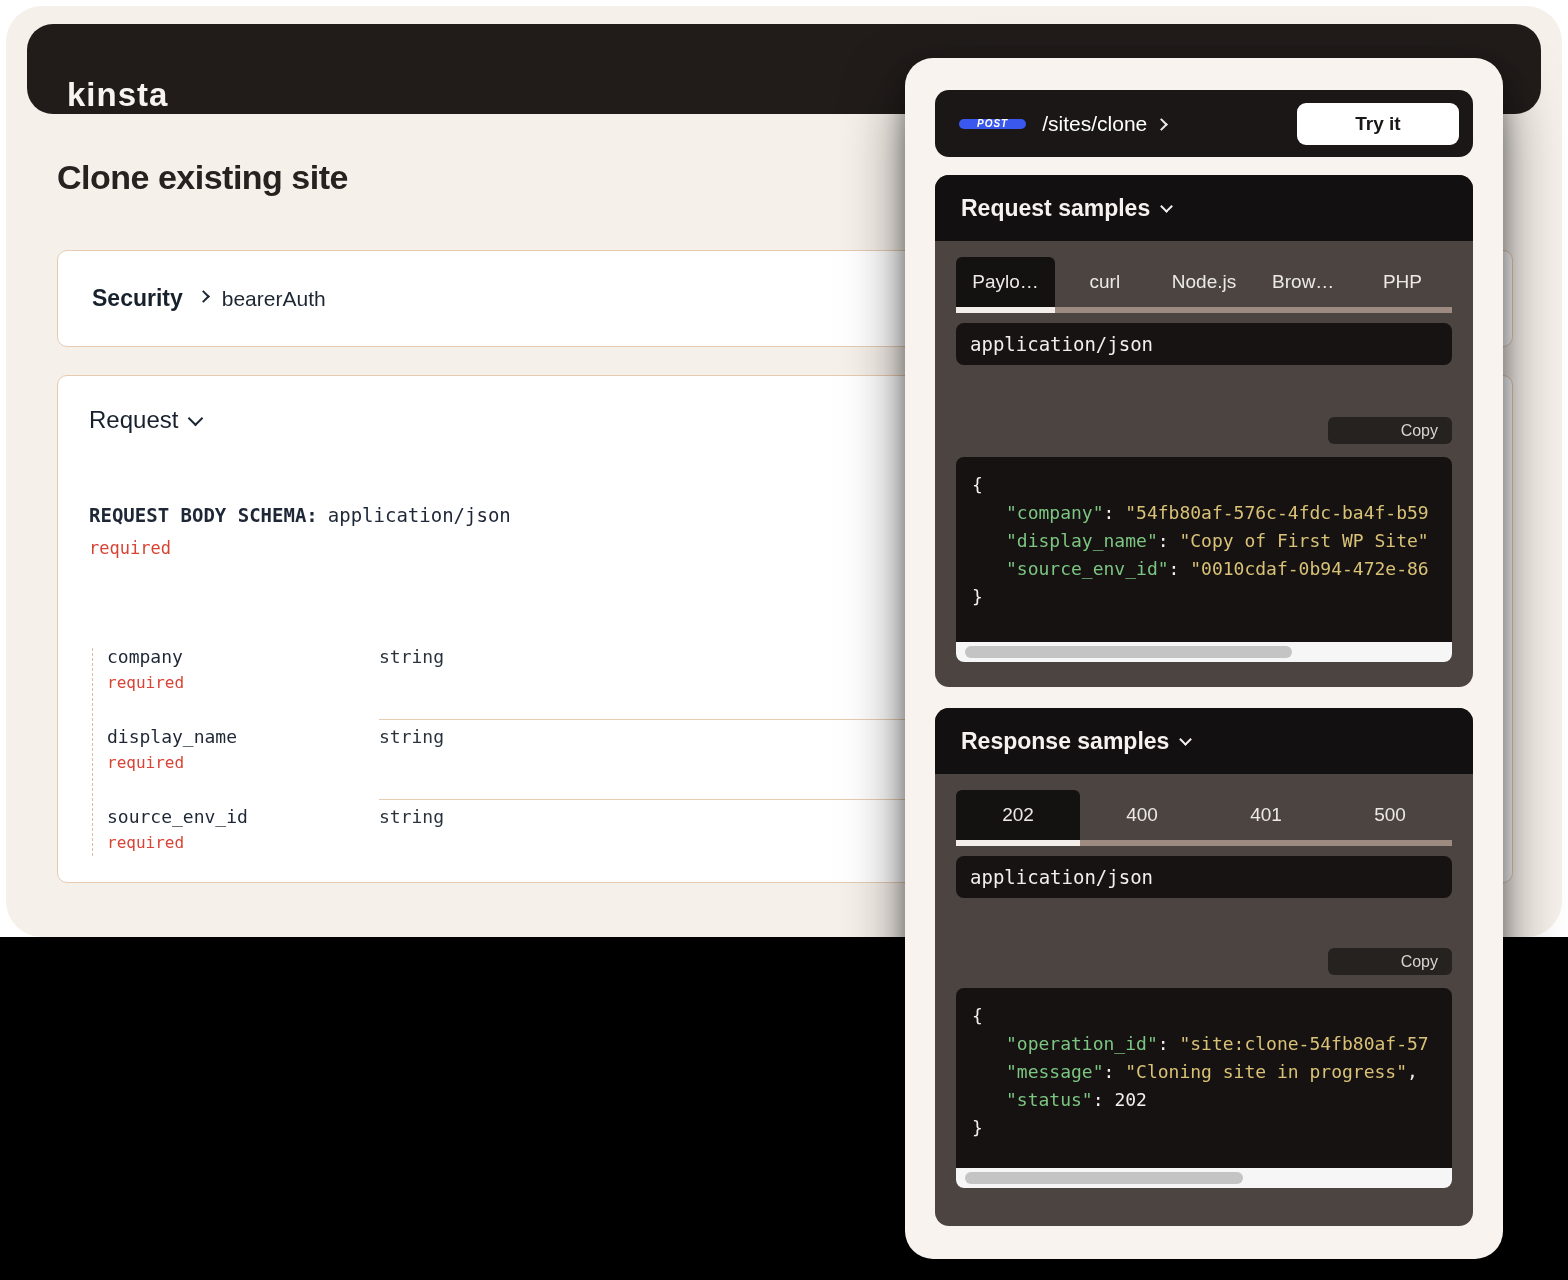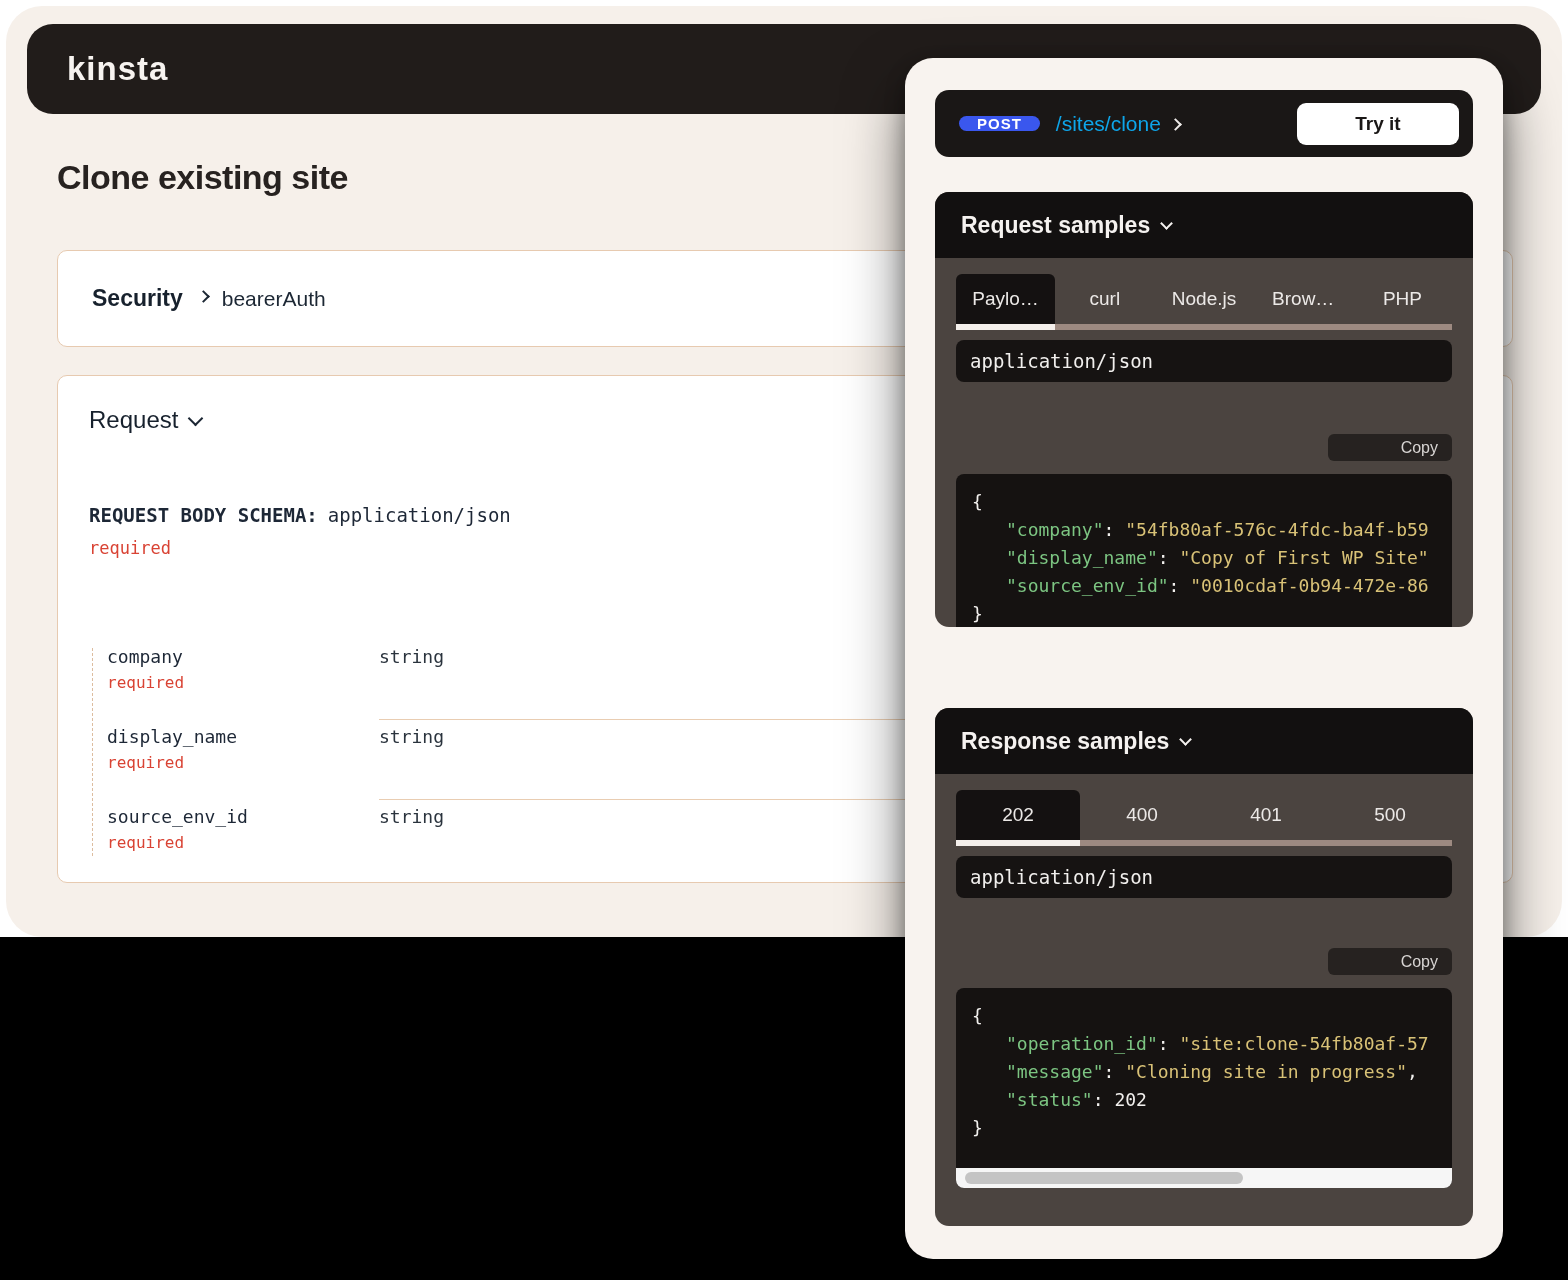--- a/index.html
+++ b/index.html
@@ -9,21 +9,21 @@
     font-family:"Liberation Sans",sans-serif;
   }
   .black-band{position:absolute;left:0;top:937px;right:0;bottom:0;background:#000000;}
   
   .cream-card{
     position:absolute;left:6px;top:6px;width:1556px;height:931px;
     background:#f6f0ea;border-radius:36px;z-index:1;
   }
   .kinsta-bar{
     position:absolute;left:21px;top:18px;width:1514px;height:90px;
-    background:#211c1a;border-radius:26px;display:flex;align-items:center;
+    background:#211c1a;border-radius:26px;display:flex;align-items:flex-end;
     padding-left:40px;box-sizing:border-box;
   }
   .logo{color:#f7f3f0;font-size:33px;font-weight:700;letter-spacing:1px;}
   .page-title{
     position:absolute;left:51px;top:152px;margin:0;
     font-size:34px;font-weight:700;color:#272220;letter-spacing:-0.5px;
   }
   .panel-card{
     position:absolute;left:51px;width:1456px;background:#ffffff;
     border:1px solid #e7cab0;border-radius:10px;box-sizing:border-box;
@@ -56,31 +56,31 @@
     position:absolute;left:905px;top:58px;width:598px;height:1201px;
     background:#f8f3ef;border-radius:28px;z-index:3;
     box-shadow:0 30px 60px rgba(0,0,0,0.55),0 8px 20px rgba(0,0,0,0.3);
   }
   .post-bar{
     position:absolute;left:30px;top:32px;width:538px;height:67px;
     background:#1a1716;border-radius:14px;display:flex;align-items:center;
     padding:0 14px 0 24px;box-sizing:border-box;
   }
   .method-pill{
-    background:#3a57ee;color:#ffffff;font-size:15px;font-weight:700;letter-spacing:1px;
-    border-radius:17px;padding:0 18px;line-height:1;
-  }
-  .endpoint-path{color:#0ea5e9;font-size:21px;margin-left:16px;}
+    background:#3a57ee;color:#ffffff;font-size:10px;font-weight:700;letter-spacing:1px;
+    border-radius:17px;padding:0 18px;line-height:1;font-style:italic;
+  }
+  .endpoint-path{color:#ffffff;font-size:21px;margin-left:16px;}
   .path-chev{margin-left:10px;margin-top:2px;width:7px;height:7px;border-color:#edeae8;}
   .try-btn{
     margin-left:auto;background:#ffffff;color:#1a1716;font-size:19px;font-weight:600;
     border:none;border-radius:9px;width:162px;height:42px;font-family:"Liberation Sans",sans-serif;
   }
   .samples-panel{position:absolute;left:30px;width:538px;border-radius:14px;background:#4b4440;overflow:hidden;}
-  .req-panel{top:134px;height:435px;}
+  .req-panel{top:117px;height:512px;}
   .res-panel{top:642px;height:518px;margin-top:8px;}
   .panel-header{
     height:66px;background:#121010;display:flex;align-items:center;gap:12px;
     padding-left:26px;
   }
   .panel-title{color:#f5f2f0;font-size:23px;font-weight:700;}
   .panel-body{padding:16px 21px 0;}
   .tabs{display:flex;}
   .tab{
     flex:1;height:50px;display:flex;align-items:center;justify-content:center;

